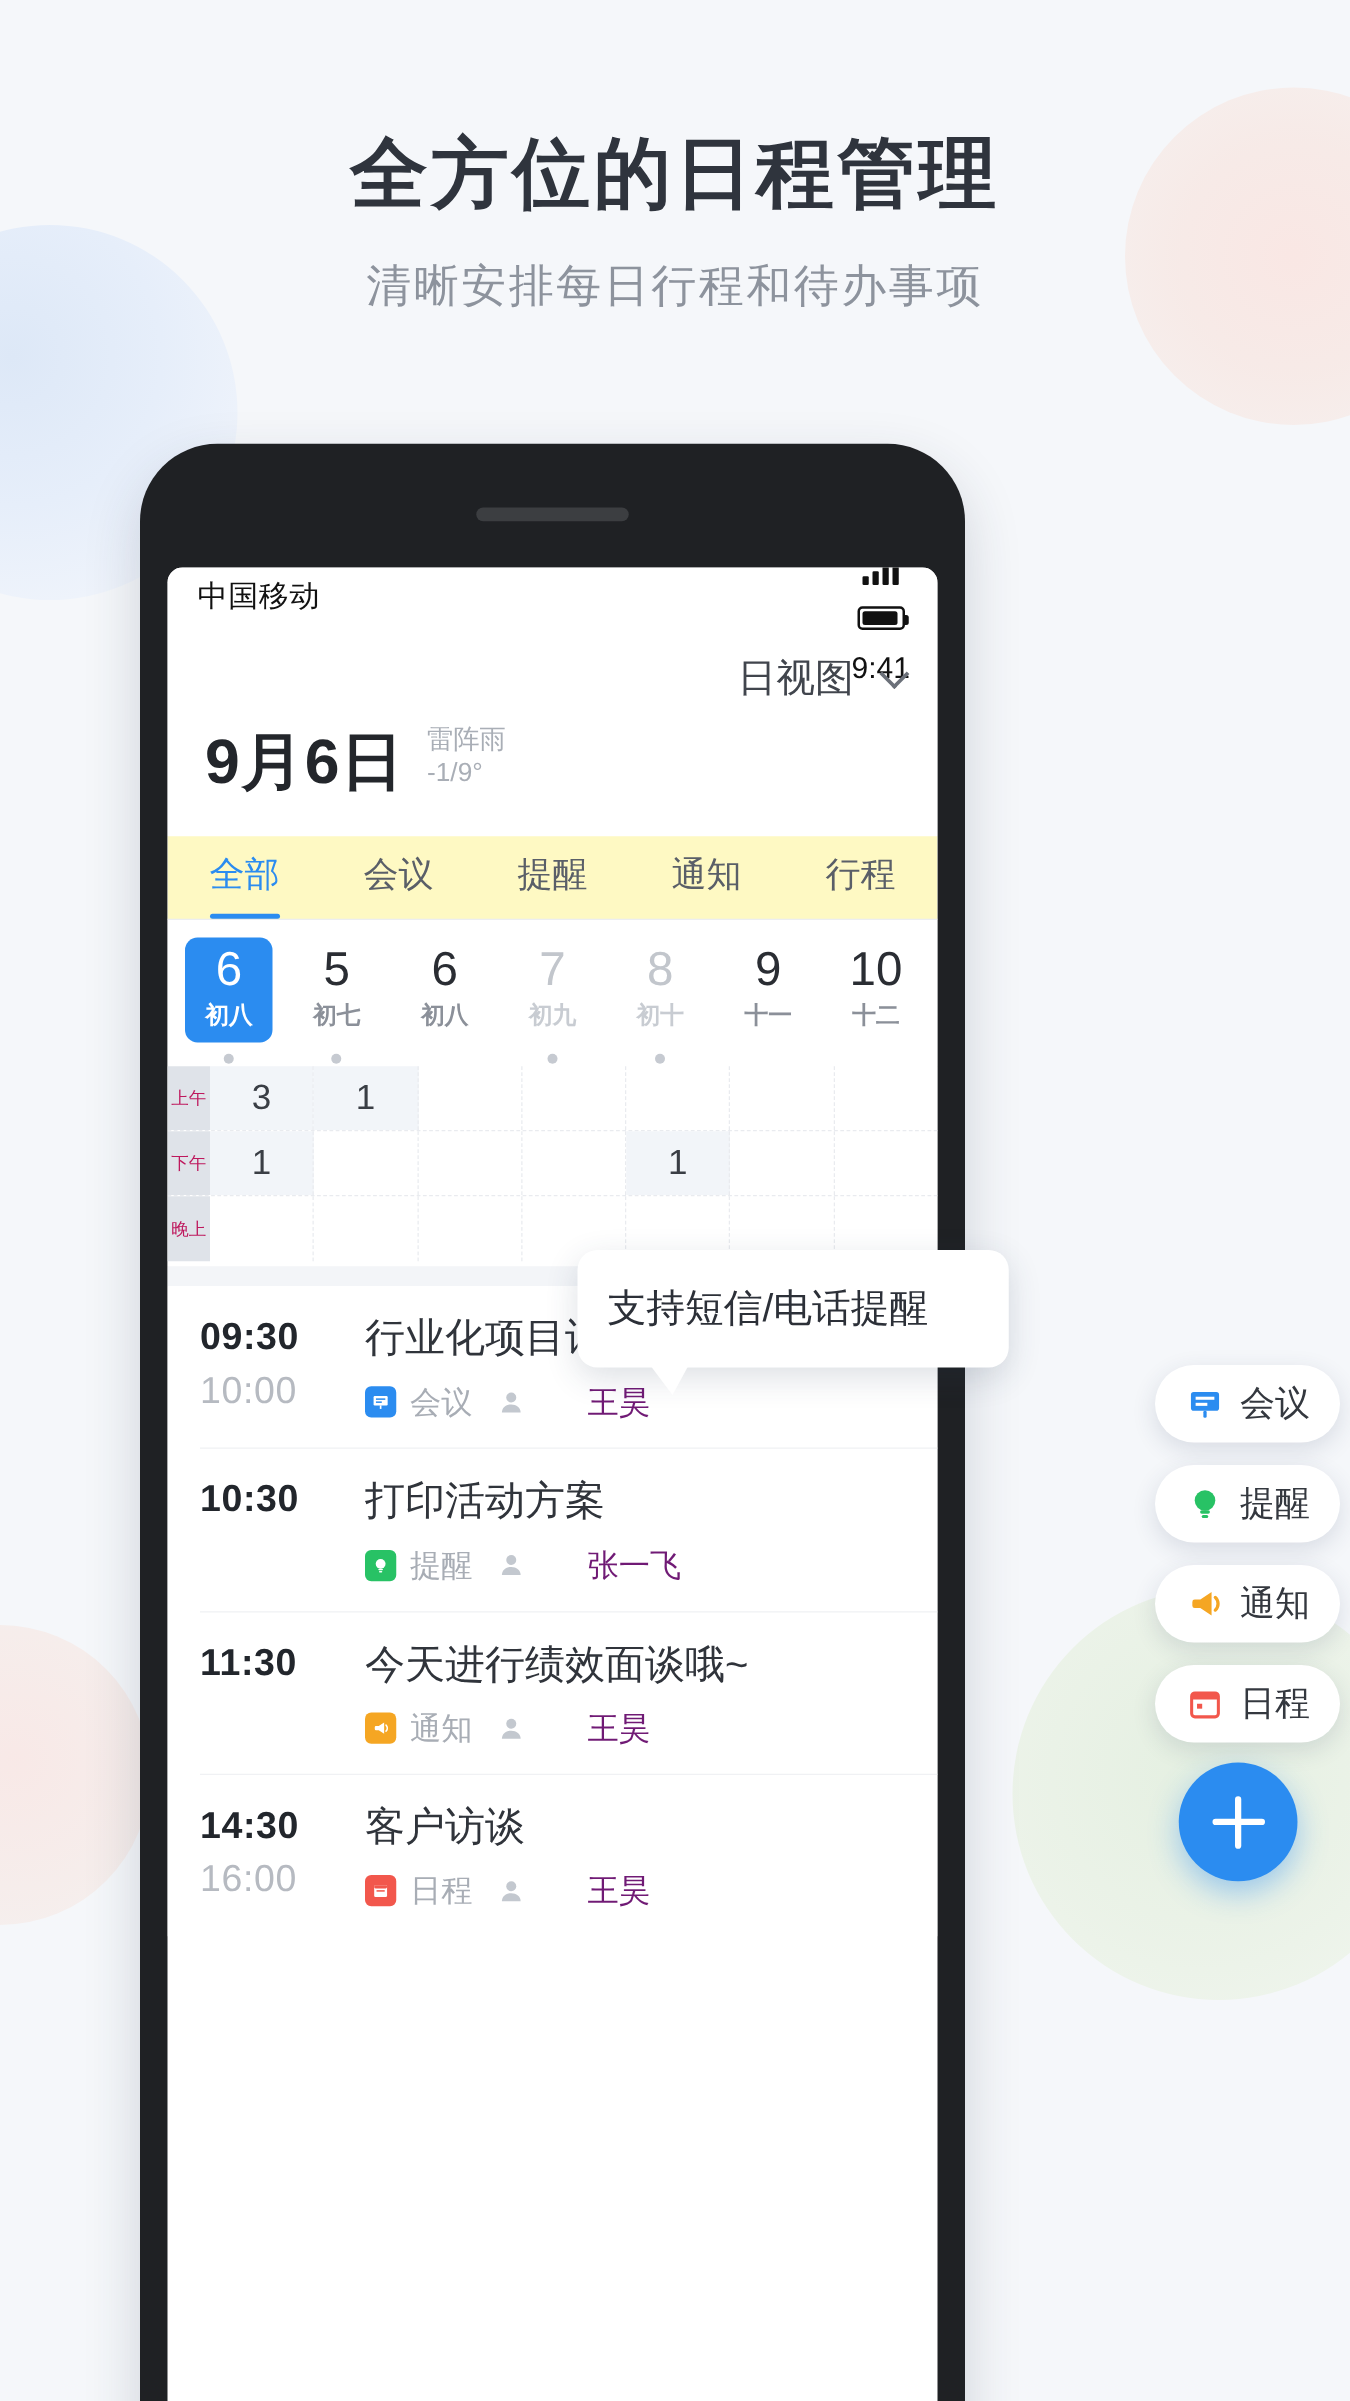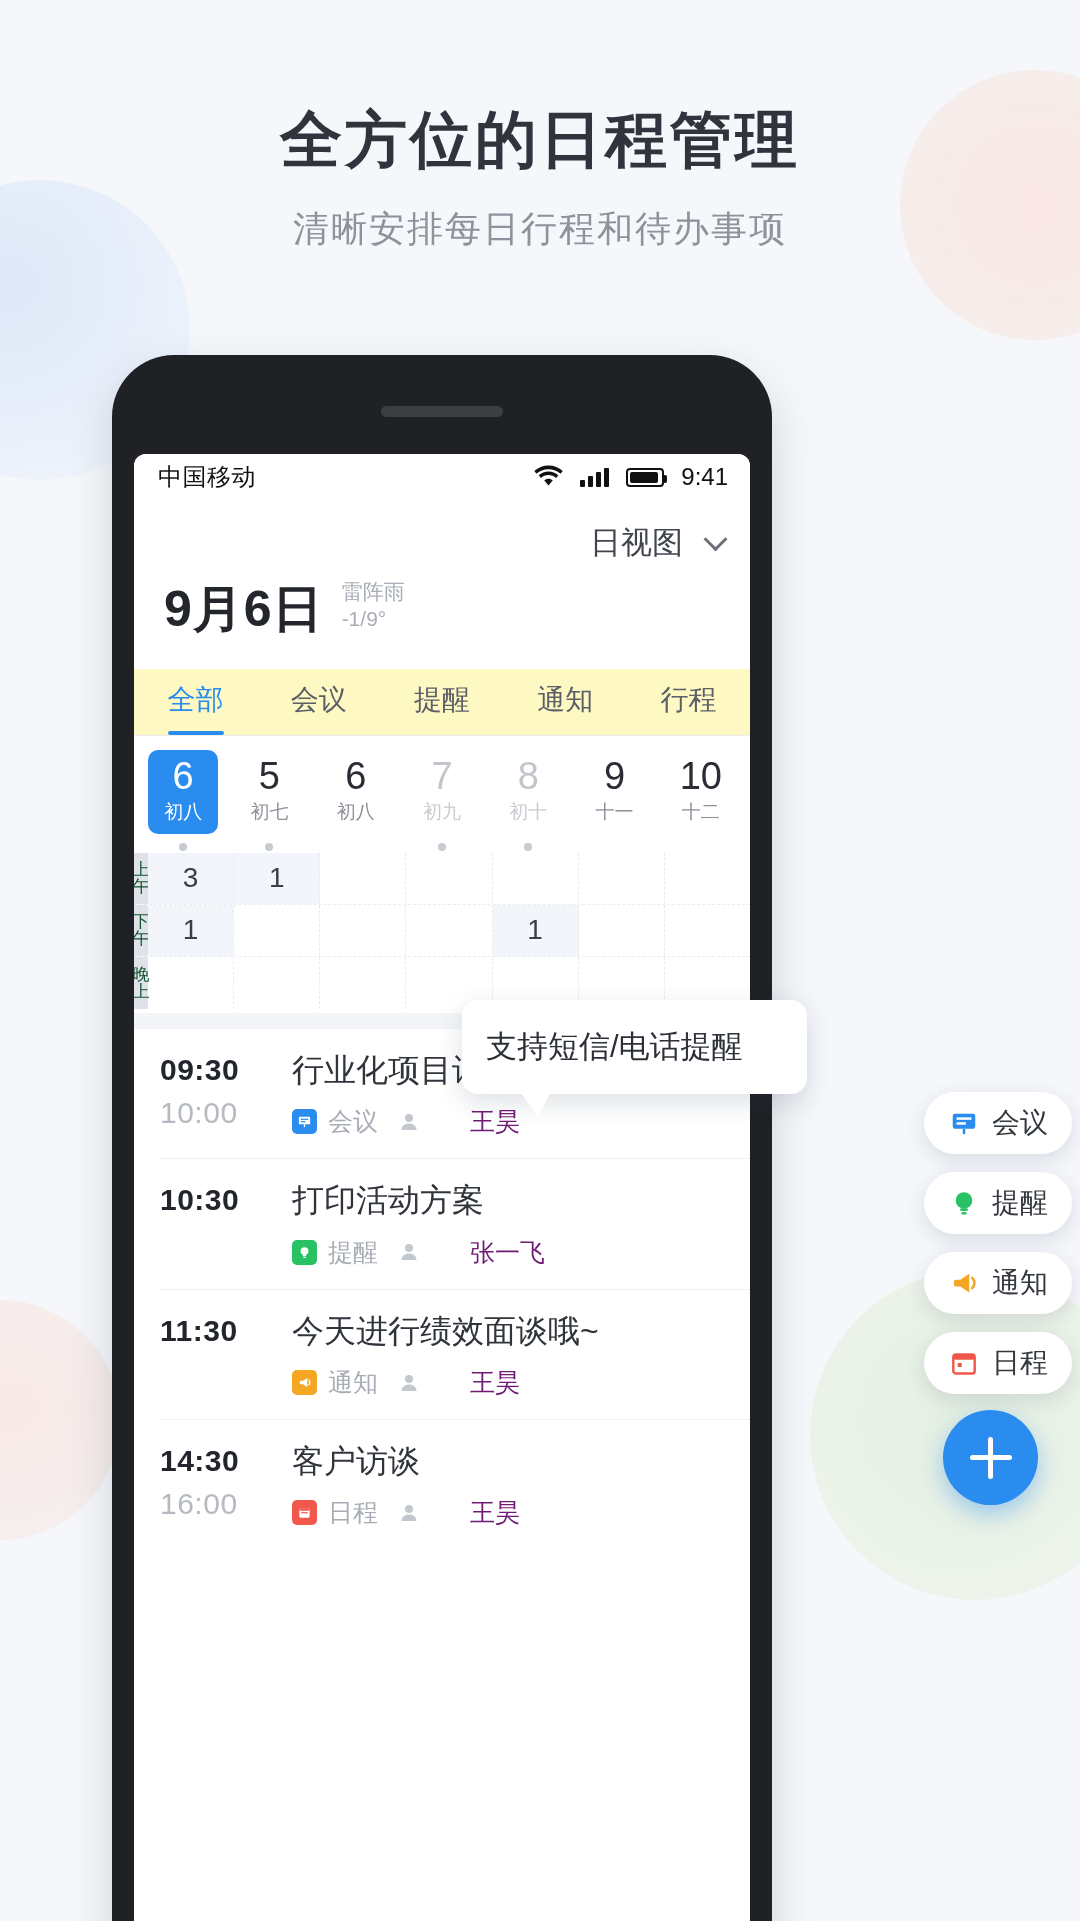--- a/index.html
+++ b/index.html
@@ -45,21 +45,21 @@
     position:absolute; left:22px; top:99px; width:616px; height:1501px;
     background:#ffffff; border-radius:12px 12px 0 0; overflow:hidden;
   }
 
   
   .statusbar {
     height:46px; display:flex; align-items:center; justify-content:space-between;
     padding:0 22px 0 24px; background:#fff;
   }
   .carrier { font-size:24px; color:#111; letter-spacing:.5px; }
-  .status-right { display:flex; align-items:center; gap:17px; }
+  .status-right { display:flex; align-items:center; gap:17px;flex-direction:column; }
   .status-time { font-size:24px; color:#111; font-weight:500; }
   .bars { display:flex; align-items:flex-end; gap:3px; height:19px; }
   .bars i { display:block; width:5px; background:#111; border-radius:1px; }
   .bars i:nth-child(1){height:7px;} .bars i:nth-child(2){height:11px;}
   .bars i:nth-child(3){height:15px;} .bars i:nth-child(4){height:19px;}
   .batt { width:38px; height:19px; border:2px solid #111; border-radius:4px; position:relative; }
   .batt::after { content:""; position:absolute; right:-5px; top:5px; width:3px; height:8px; background:#111; border-radius:0 2px 2px 0; }
   .batt span { position:absolute; left:2px; top:2px; bottom:2px; width:28px; background:#111; border-radius:2px; display:block; }
 
   
@@ -87,32 +87,32 @@
   .weekstrip { background:#fff; padding:14px 6px 2px; }
   .wk-row { display:flex; }
   .wk-cell { flex:1; text-align:center; }
   .wk-name { font-size:22px; color:#676c75; padding-bottom:9px; }
   .wk-name.dim { color:#bcc0c7; }
   .wk-pill {
     width:70px; margin:0 auto; border-radius:10px; padding:7px 0 9px;
   }
   .wk-pill.sel { background:#2b8cf0; }
   .wk-num { font-size:38px; color:#2a2d33; line-height:1.05; }
-  .wk-sub { font-size:19px; color:#8b9099; margin-top:2px; }
+  .wk-sub { font-size:19px; color:#8b9099; margin-top:2px;font-weight:bold; }
   .wk-pill.sel .wk-num, .wk-pill.sel .wk-sub { color:#fff; }
   .wk-num.dim { color:#c2c6cc; } .wk-sub.dim { color:#c8ccd2; }
   .wk-dot { width:8px; height:8px; border-radius:50%; background:#c6cad1; margin:9px auto 0; }
   .wk-dot.hide { visibility:hidden; }
 
   
   .gridwrap { background:#fff; padding-bottom:4px; }
   .grow { display:flex; height:52px; border-bottom:1px dashed #e9ebef; }
   .grow:last-child { border-bottom:none; }
   .glabel {
-    width:14px; flex:none; background:#dfe3e9; color:#14532d; font-size:17px;
+    width:34px; flex:none; background:#dfe3e9; color:#be185d; font-size:14px;
     display:flex; flex-direction:column; align-items:center; justify-content:center;
     line-height:1.02; letter-spacing:0;
   }
   .gcell { flex:1; display:flex; align-items:center; justify-content:center;
            font-size:28px; color:#3a3e45; border-right:1px dashed #e9ebef; }
   .gcell:last-child { border-right:none; }
   .gcell.fill { background:#f2f5f9; }
 
   .gapbar { height:16px; background:#f3f5f8; }
 

